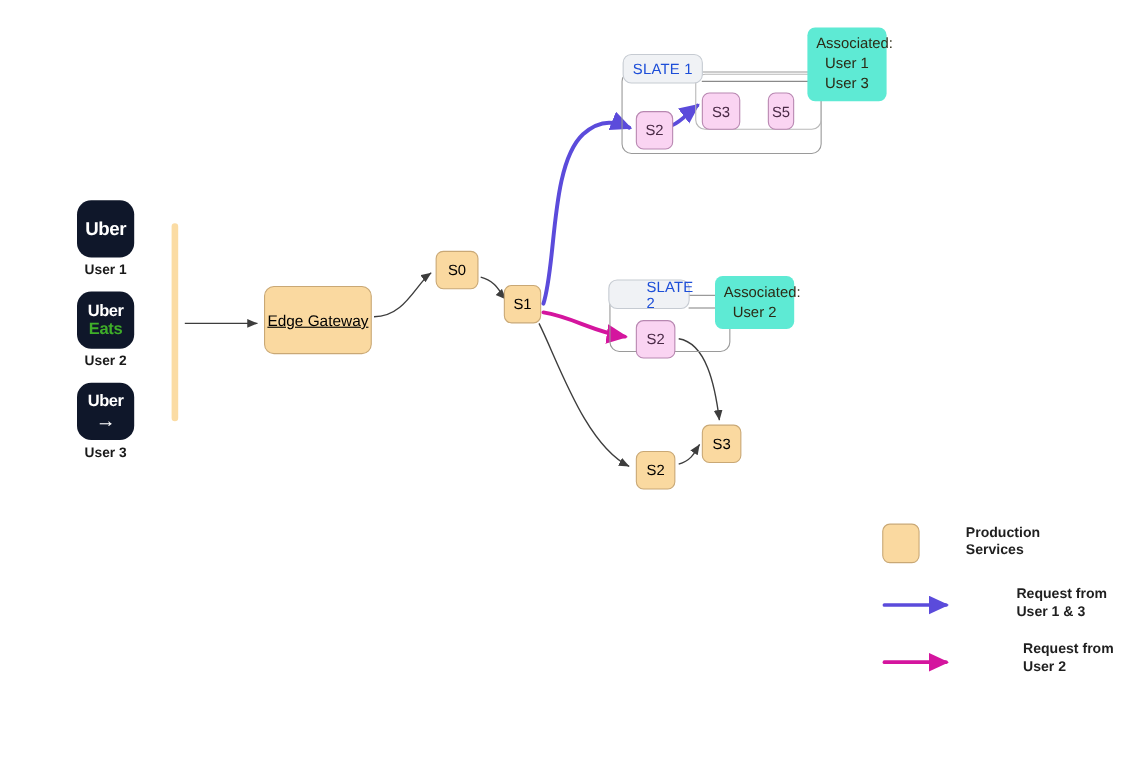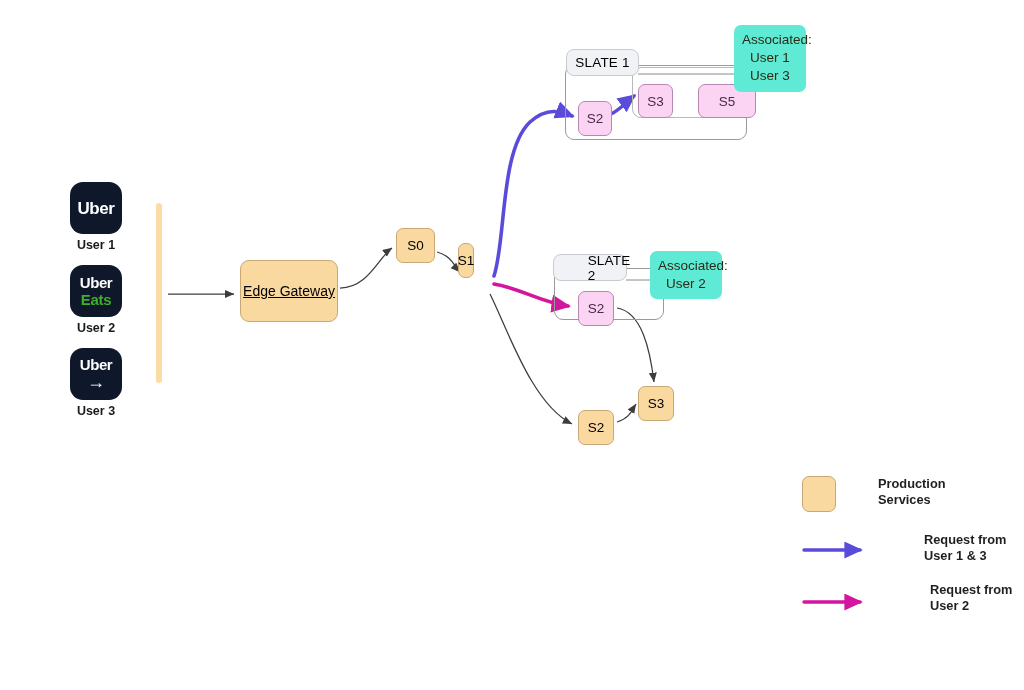--- a/index.html
+++ b/index.html
@@ -118,21 +118,21 @@
   .slate-tag {
     position: absolute;
     box-sizing: border-box;
     background: #f0f2f5;
     border: 1.1px solid #c6cbd2;
     border-radius: 8px;
     display: flex;
     align-items: center;
     justify-content: center;
     font-size: 13.5px;
-    color: #000000;
+    color: #1d4ed8;
     letter-spacing: 0.2px;
   }
 
   
   .note {
     position: absolute;
     box-sizing: border-box;
     background: #5eead4;
     border-radius: 7px;
     padding: 6px 8px;
@@ -237,37 +237,37 @@
 <div class="boundary-bar" style="left:156px; top:203px; width:6px; height:180px;"></div>
 
 <div class="node prod gateway" style="left:240px; top:260px; width:98px; height:62px;">
   <span>Edge Gateway</span>
 </div>
 
 <div class="node prod" style="left:396px; top:228px; width:39px; height:35px;">
   <span>S0</span>
 </div>
 
-<div class="node prod" style="left:458px; top:243px; width:16px; height:35px;">
+<div class="node prod" style="left:458px; top:259px; width:34px; height:35px;">
   <span>S1</span>
 </div>
 
 <div class="slate-box" style="left:565px; top:65px; width:182px; height:75px;"></div>
 <div class="slate-inner" style="left:632px; top:67px; width:115px; height:51px;"></div>
 <div class="slate-tag" style="left:566px; top:49px; width:73px; height:27px;">
   <span>SLATE 1</span>
 </div>
 
 <div class="node sut" style="left:578px; top:101px; width:34px; height:35px;">
   <span>S2</span>
 </div>
 <div class="node sut" style="left:638px; top:84px; width:35px; height:34px;">
   <span>S3</span>
 </div>
-<div class="node sut" style="left:698px; top:84px; width:58px; height:34px;">
+<div class="node sut" style="left:698px; top:84px; width:24px; height:34px;">
   <span>S5</span>
 </div>
 
 <div class="note" style="left:734px; top:25px; width:72px;">
   <div class="n-head">Associated:</div>
   <div class="n-line">User 1</div>
   <div class="n-line">User 3</div>
 </div>
 
 <div class="slate-box" style="left:554px; top:268px; width:110px; height:52px;"></div>

